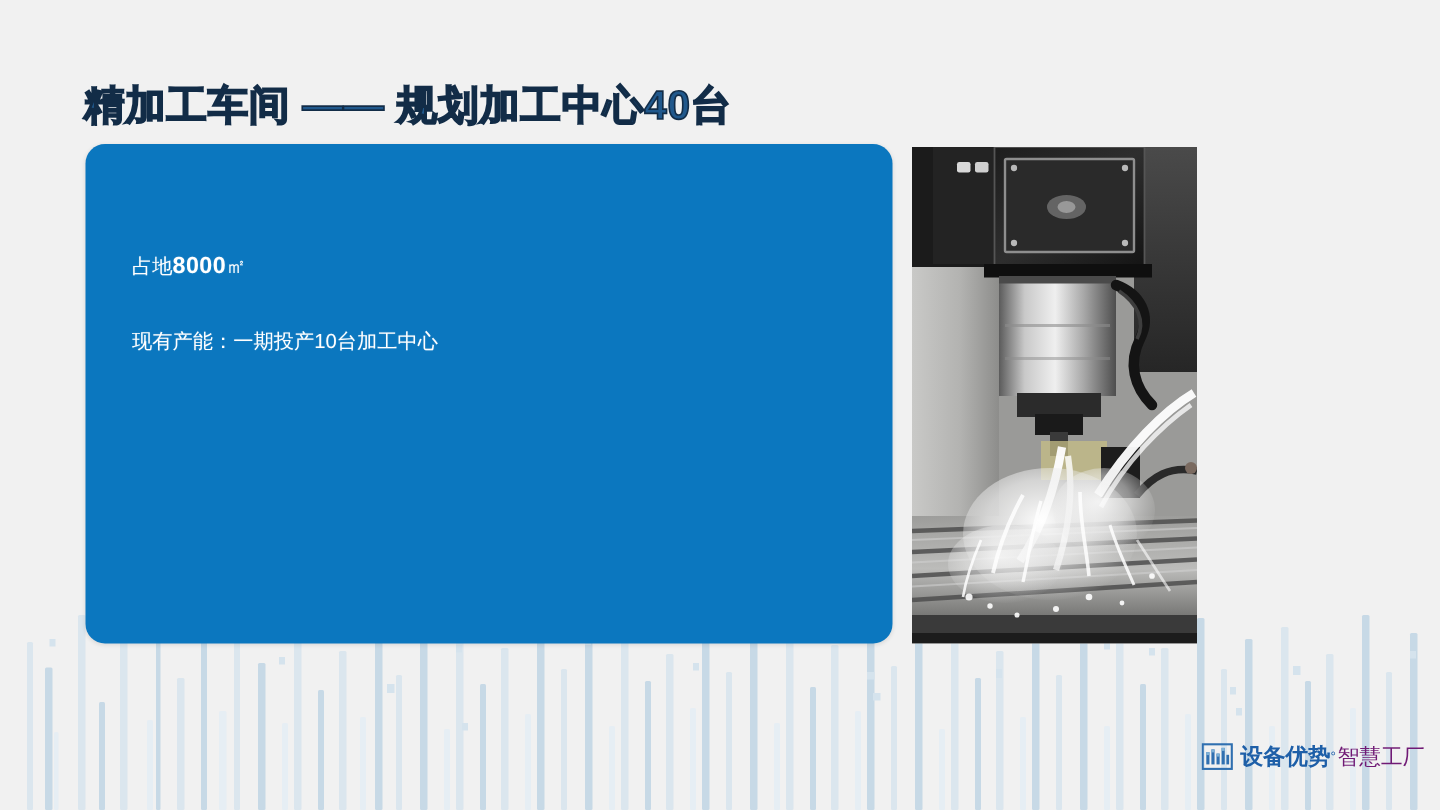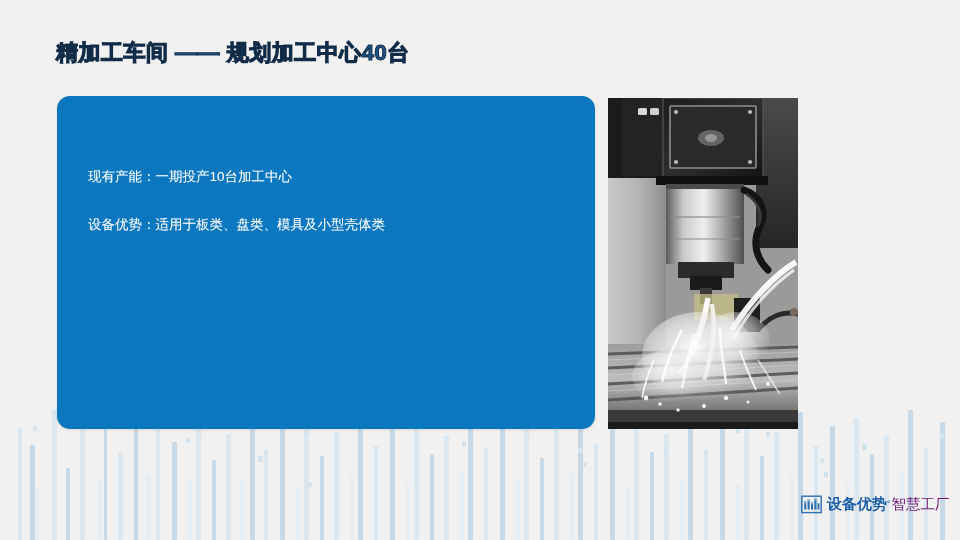--- a/index.html
+++ b/index.html
@@ -31,22 +31,22 @@
   #deco-bars .bar.faint { background: #e6eef4; }
   
   #deco-bars .dash {
     position: absolute;
     background: #d5e3ed;
   }
 
   
   #page-title {
     position: absolute;
-    left: 56px; top: 38px;
-    font-size: 22px;
+    left: 56px; top: 52px;
+    font-size: 27px;
     font-weight: bold;
     letter-spacing: 0.5px;
     color: #20588c;
     -webkit-text-stroke: 1.1px #122c47;
     text-shadow: 0 1px 0 rgba(255,255,255,0.35);
     white-space: nowrap;
     z-index: 4;
   }
 
   
@@ -210,22 +210,24 @@
     <div class="dash" style="left: 820px; top: 58px; width: 4px; height: 5px;"></div>
     <div class="dash" style="left: 824px; top: 72px; width: 4px; height: 5px;"></div>
     <div class="dash" style="left: 862px; top: 44px; width: 5px; height: 6px;"></div>
     <div class="dash" style="left: 940px; top: 34px; width: 4px; height: 5px;"></div>
   </div>
 
 <div id="page-title">精加工车间 —— 规划加工中心40台</div>
 
 <div id="blue-panel">
   <div id="panel-text">
+    <div class="line bold-num">
+      <span>占地</span><b>8000</b><span>㎡</span>
+    </div>
     <div class="line">现有产能：一期投产10台加工中心</div>
-    <div class="line">设备优势：适用于板类、盘类、模具及小型壳体类</div>
   </div>
 </div>
 
 <div id="photo-frame">
   <svg width="190" height="331" viewBox="0 0 190 331">
     <defs>
       <linearGradient id="gWall" x1="0" y1="0" x2="1" y2="0">
         <stop offset="0" stop-color="#c9c9c7"></stop>
         <stop offset="0.55" stop-color="#b3b3b1"></stop>
         <stop offset="1" stop-color="#8d8d8b"></stop>

